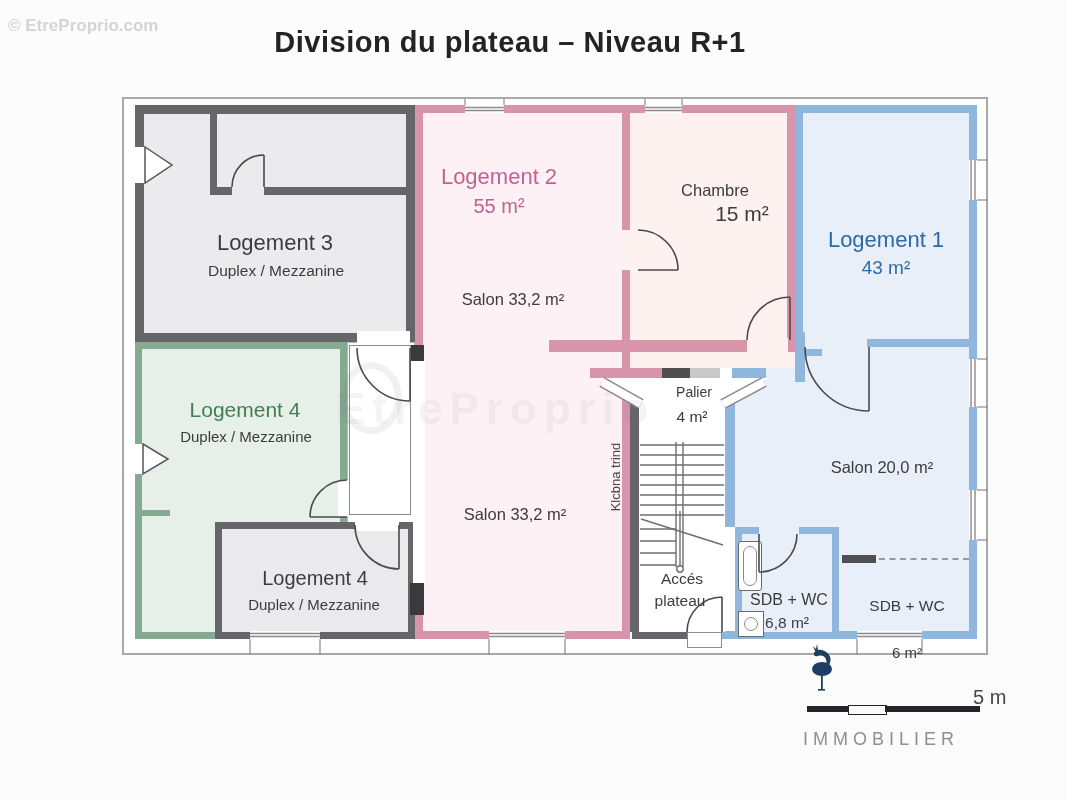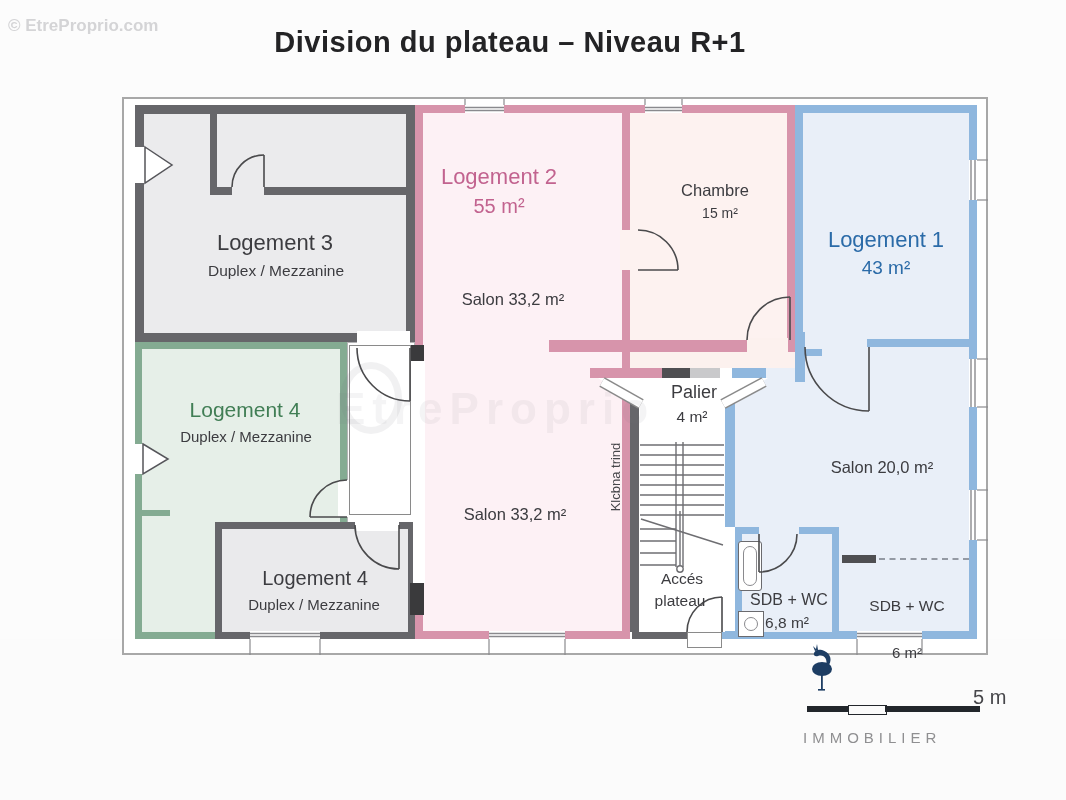--- a/index.html
+++ b/index.html
@@ -17,21 +17,21 @@
   
   .title{position:absolute;left:130px;top:26px;width:760px;text-align:center;font-size:29px;font-weight:600;letter-spacing:.5px;color:#232325;}
   .wm-top{position:absolute;left:8px;top:16px;font-size:17px;font-weight:bold;color:#d4d4d6;}
   .wm-center{position:absolute;left:296px;top:384px;font-size:44px;font-weight:bold;letter-spacing:7px;color:rgba(120,120,130,0.08);margin-left:40px;}
   .wm-circle{position:absolute;left:338px;top:358px;width:62px;height:72px;border:7px solid rgba(120,120,130,0.10);border-radius:50%;}
   .caption{position:absolute;left:183px;top:686px;font-size:20.5px;color:#3d3d3f;}
   .scale-seg{position:absolute;height:6px;background:#22262b;top:706px;}
   .scale-mid{position:absolute;top:705px;height:8px;background:#fafafa;border:1px solid #22262b;}
   .scale-lbl{position:absolute;left:973px;top:686px;font-size:20px;color:#46464a;}
   .logo-script{position:absolute;left:733px;top:658px;font-family:"DejaVu Serif",serif;font-style:italic;font-weight:bold;font-size:34px;color:#1d3d63;}
-  .logo-sub{position:absolute;left:803px;top:729px;font-size:15px;letter-spacing:5px;color:#8f8f91;}
+  .logo-sub{position:absolute;left:803px;top:729px;font-size:18px;letter-spacing:5px;color:#8f8f91;}
   .fixture{position:absolute;background:#fff;border:1.5px solid #6a6a6e;}
 </style>
 </head>
 <body>
 
 <div class="screen">
 
   <div class="wm-top">© EtreProprio.com</div>
   <div class="title">Division du plateau – Niveau R+1</div>
 
@@ -223,28 +223,28 @@
     <div class="lbl" style="left:191px;top:479px;font-size:20px;">Logement 4</div>
     <div class="lbl" style="left:190px;top:506px;font-size:15px;">Duplex / Mezzanine</div>
 
     <div class="lbl" style="left:375px;top:78px;font-size:22px;color:#c2638f;">Logement 2</div>
     <div class="lbl" style="left:375px;top:107px;font-size:20px;color:#c2638f;">55 m²</div>
     <div class="lbl" style="left:389px;top:200px;font-size:16.5px;">Salon 33,2 m²</div>
     <div class="lbl" style="left:391px;top:415px;font-size:16.5px;">Salon 33,2 m²</div>
     <div class="vtext" style="left:491px;top:378px;font-size:13px;">Klcbna trind</div>
 
     <div class="lbl" style="left:591px;top:91px;font-size:16.5px;">Chambre</div>
-    <div class="lbl" style="left:596px;top:115px;font-size:14px;">15 m²</div>
+    <div class="lbl" style="left:618px;top:115px;font-size:21px;">15 m²</div>
 
     <div class="lbl" style="left:762px;top:141px;font-size:22px;color:#2b6ba8;">Logement 1</div>
     <div class="lbl" style="left:762px;top:169px;font-size:19px;color:#2b6ba8;">43 m²</div>
 
     <div class="lbl" style="left:758px;top:368px;font-size:16.5px;">Salon 20,0 m²</div>
 
-    <div class="lbl" style="left:570px;top:294px;font-size:18px;">Palier</div>
+    <div class="lbl" style="left:570px;top:294px;font-size:14px;">Palier</div>
     <div class="lbl" style="left:568px;top:318px;font-size:15.5px;">4 m²</div>
 
     <div class="lbl" style="left:558px;top:480px;font-size:15.5px;">Accés</div>
     <div class="lbl" style="left:556px;top:502px;font-size:15.5px;">plateau</div>
 
     <div class="lbl" style="left:665px;top:501px;font-size:16px;">SDB + WC</div>
     <div class="lbl" style="left:663px;top:524px;font-size:15.5px;">6,8 m²</div>
 
     <div class="lbl" style="left:783px;top:507px;font-size:15.5px;">SDB + WC</div>
     <div class="lbl" style="left:783px;top:554px;font-size:15px;">6 m²</div>

